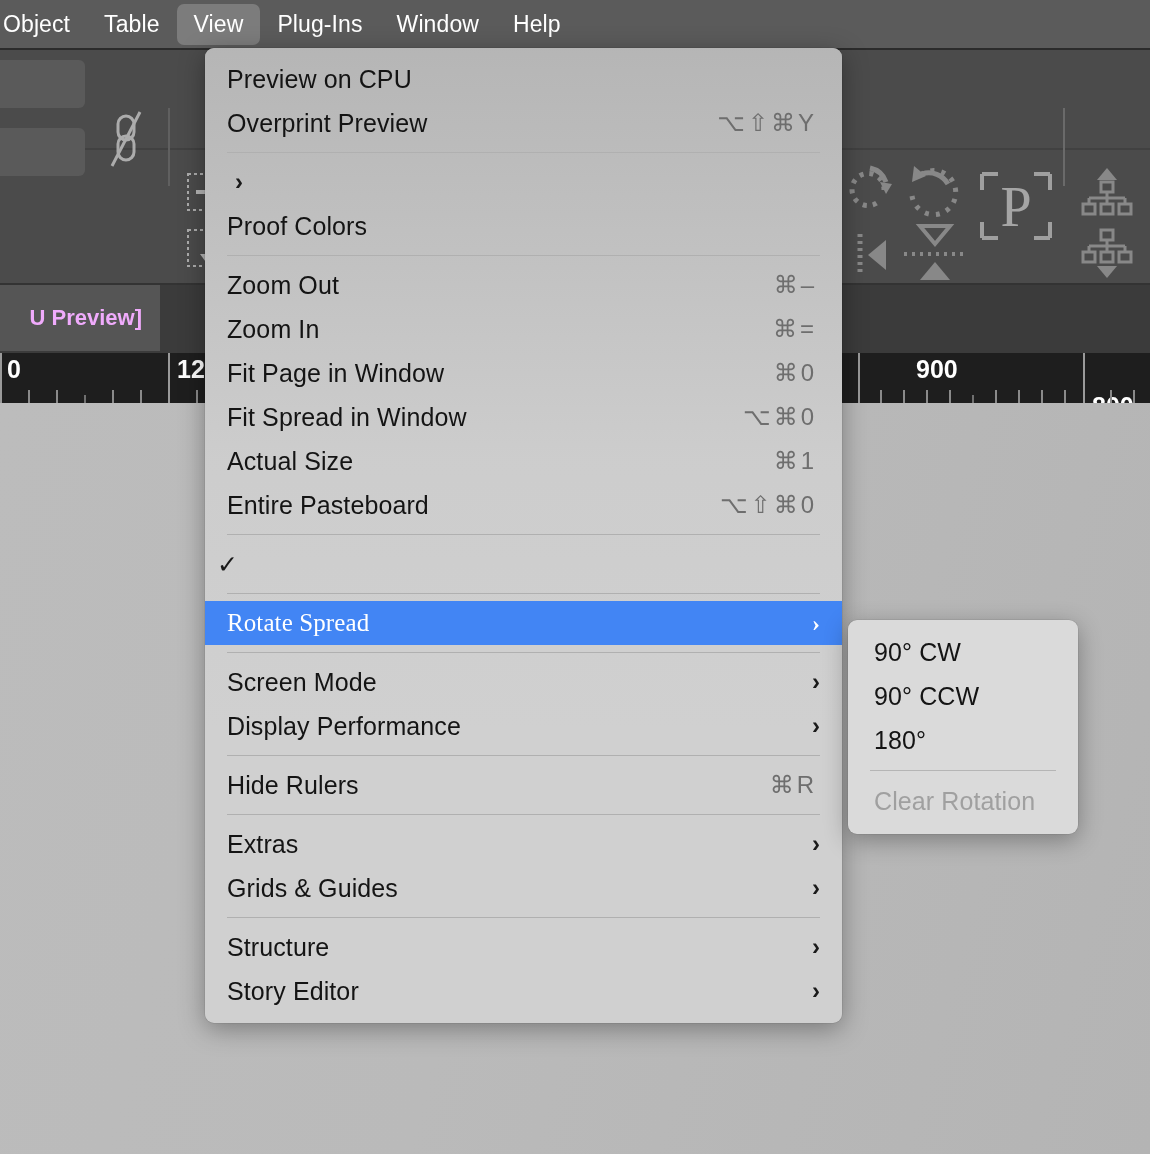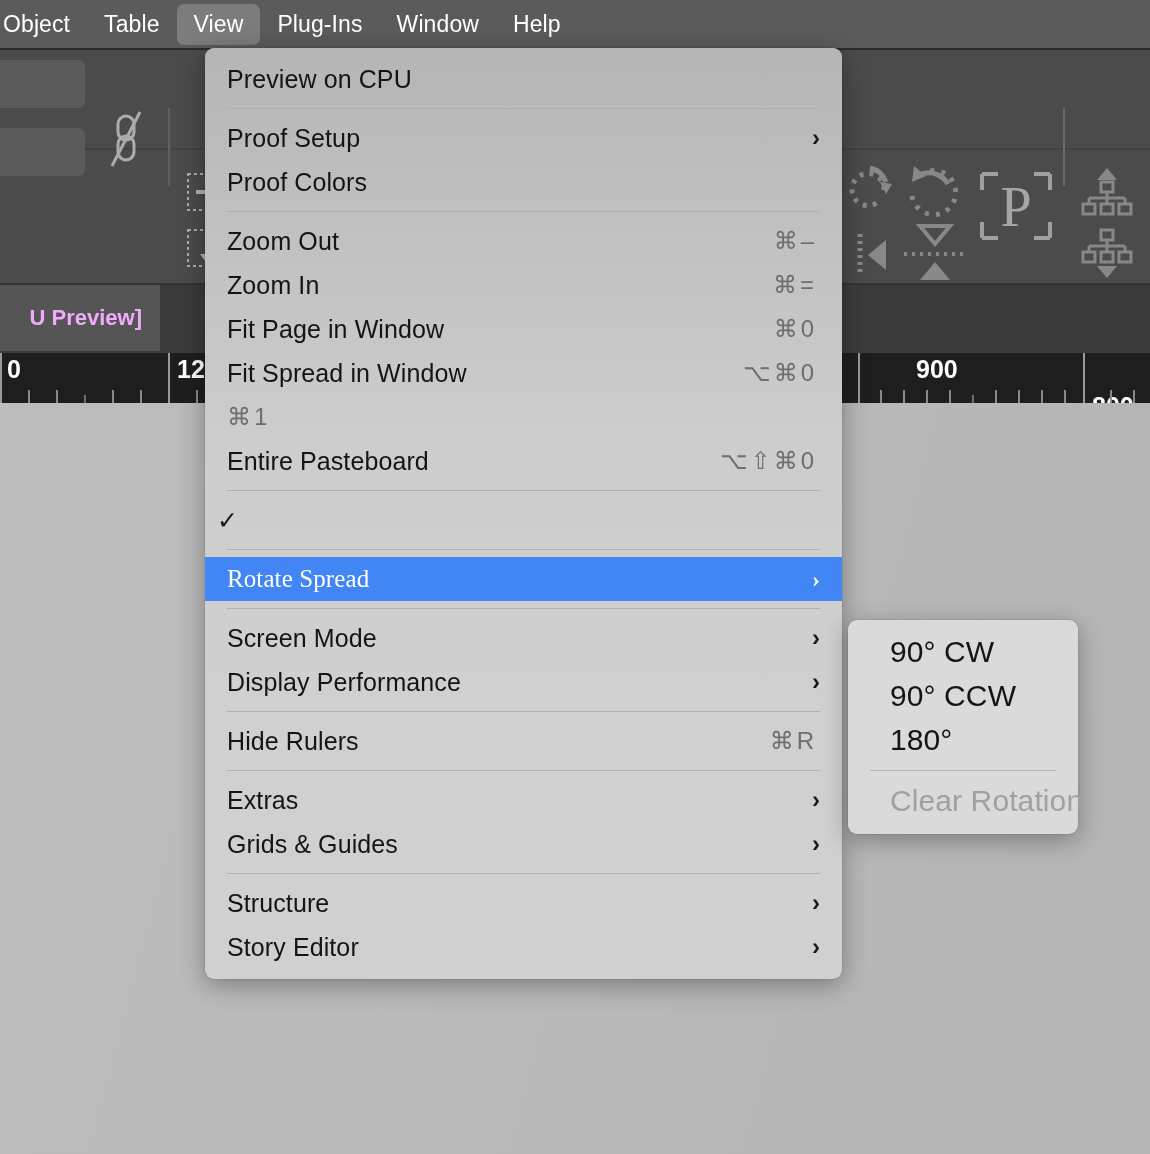--- a/index.html
+++ b/index.html
@@ -203,21 +203,21 @@
     position: absolute;
     left: 848px; top: 620px;
     width: 230px;
     background: #dadada;
     border-radius: 9px;
     box-shadow: 0 6px 24px rgba(0,0,0,.32), 0 0 0 .5px rgba(0,0,0,.10);
     padding: 10px 0 11px 0;
     z-index: 5;
   }
   .submenu .mi { height: 44px; padding: 0 18px 0 26px; }
-  .submenu .mi-label { font-size: 30px; margin-left: 16px; }
+  .submenu .mi-label { font-size: 25px; }
   .submenu .mi-sep { margin: 8px 22px; background: #b5b5b5; }
 </style>
 </head>
 <body>
 
 <div id="root">
 
   <div class="app-bg">
 
     <div class="control-strip">
@@ -363,25 +363,28 @@
       <div class="menubar-item">Window</div>
       <div class="menubar-item">Help</div>
     </div>
   </div>
 
   <div class="menu-panel">
 
     <div class="mi">
       <span class="mi-label">Preview on CPU</span>
     </div>
-
-    <div class="mi-sep"></div>
-
-    <div class="mi">
-      <span class="mi-label">Proof Setup</span>
+    <div class="mi">
+      <span class="mi-label">Overprint Preview</span>
+      <span class="mi-shortcut">⌥⇧⌘Y</span>
+    </div>
+
+    <div class="mi-sep"></div>
+
+    <div class="mi">
       <span class="mi-arrow">›</span>
     </div>
     <div class="mi">
       <span class="mi-label">Proof Colors</span>
     </div>
 
     <div class="mi-sep"></div>
 
     <div class="mi">
       <span class="mi-label">Zoom Out</span>
@@ -393,20 +396,21 @@
     </div>
     <div class="mi">
       <span class="mi-label">Fit Page in Window</span>
       <span class="mi-shortcut">⌘0</span>
     </div>
     <div class="mi">
       <span class="mi-label">Fit Spread in Window</span>
       <span class="mi-shortcut">⌥⌘0</span>
     </div>
     <div class="mi">
+      <span class="mi-label">Actual Size</span>
       <span class="mi-shortcut">⌘1</span>
     </div>
     <div class="mi">
       <span class="mi-label">Entire Pasteboard</span>
       <span class="mi-shortcut">⌥⇧⌘0</span>
     </div>
 
     <div class="mi-sep"></div>
 
     <div class="mi" style="padding-left:14px;">

